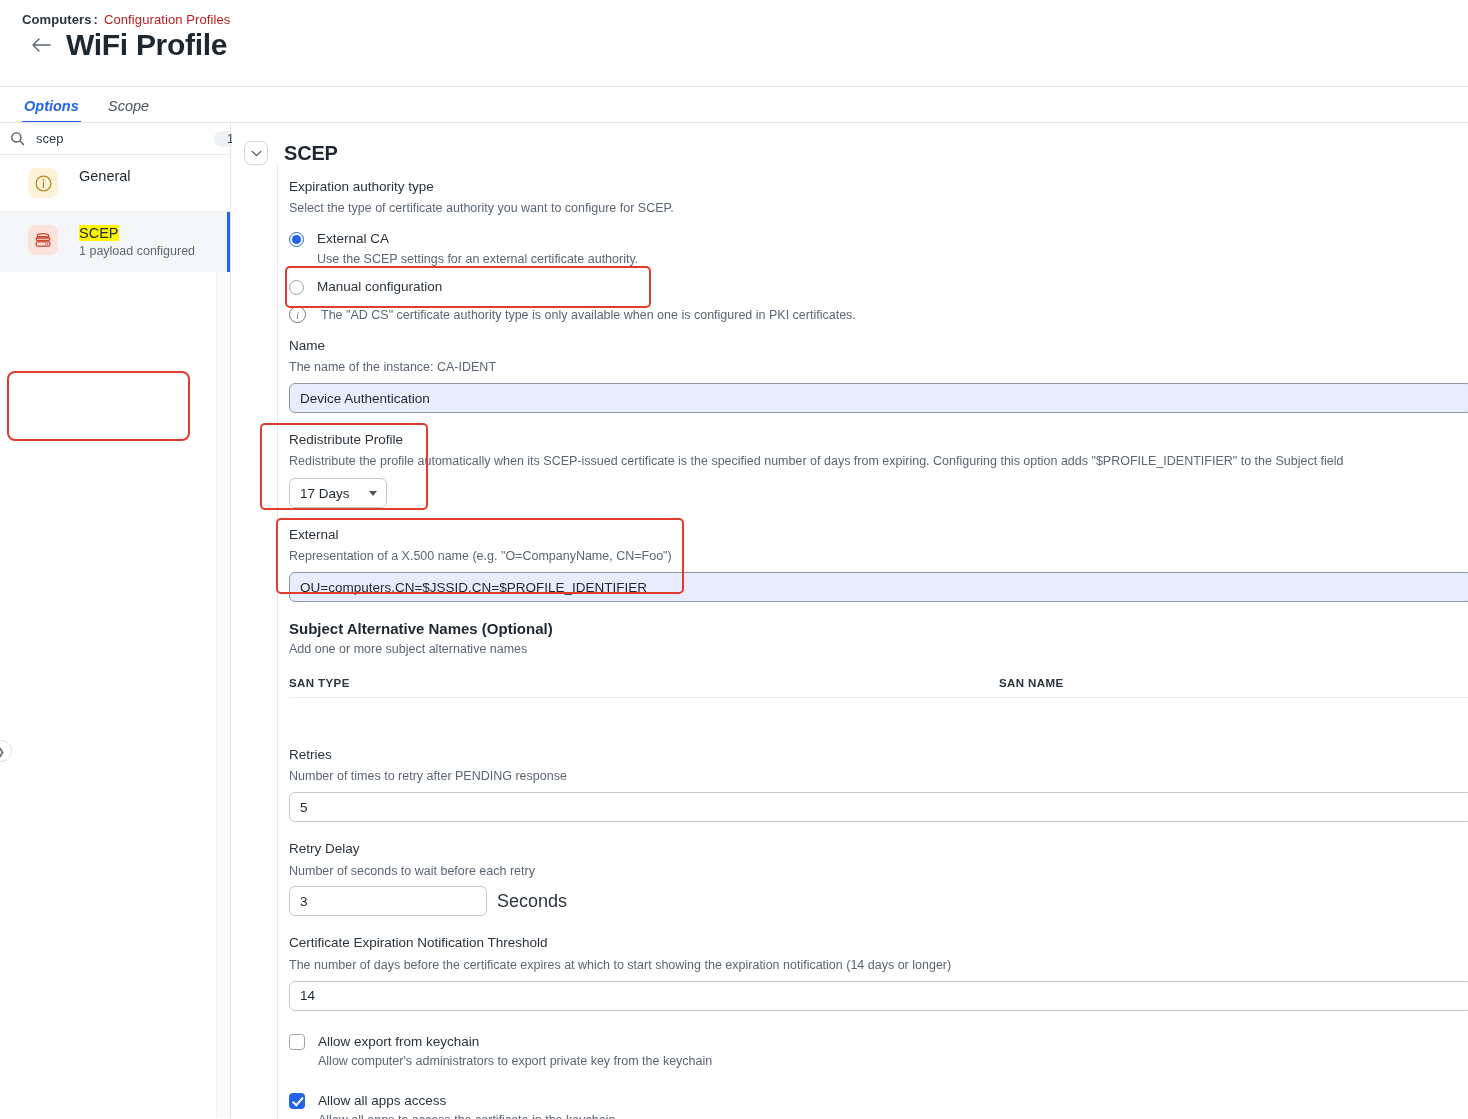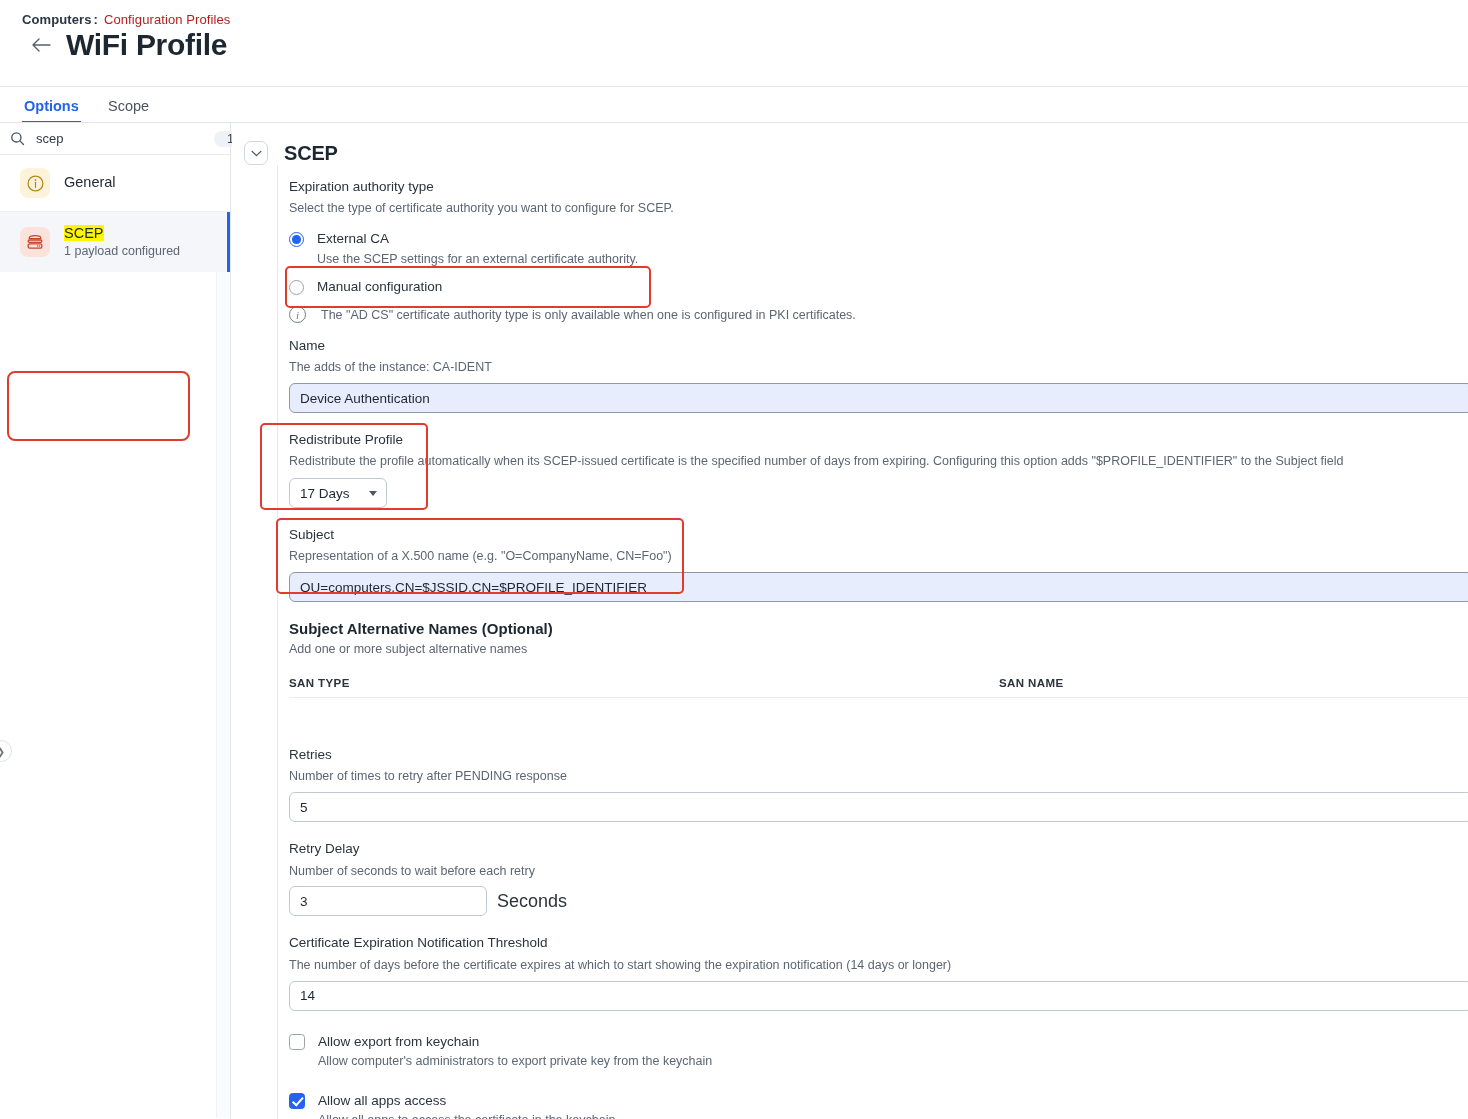--- a/index.html
+++ b/index.html
@@ -31,21 +31,21 @@
     color: #55606d; font-size: 21px; line-height: 1; cursor: pointer;
   }
   .page-title {
     font-size: 30px; font-weight: 700; color: #1d2731; letter-spacing: -0.3px;
     line-height: 1.1;
   }
 
   .header-rule { position: absolute; top: 86px; left: 0; width: 1468px; height: 1px; background: #e4e7ea; }
 
   
-  .tabs { position: absolute; top: 88px; left: 0; width: 1468px; height: 18px; }
+  .tabs { position: absolute; top: 88px; left: 0; width: 1468px; height: 18px; font-style: italic; }
   .tab {
     position: absolute; top: 0; height: 35px; display: flex; align-items: center;
     font-size: 14.5px; color: #4a545f; cursor: pointer; padding: 0 2px;
   }
   .tab.active { color: #2463eb; font-weight: 600; }
   .tab.active:after {
     content: ""; position: absolute; left: 0; right: 0; bottom: 0; height: 2.5px; background: #2463eb;
   }
   .tab-options { left: 22px; }
   .tab-scope { left: 106px; }
@@ -76,22 +76,22 @@
     position: absolute; top: 0; right: 0; width: 14px; height: 963px; background: #fafbfc;
     border-left: 1px solid #f0f1f3;
   }
   .side-scroll .arr-up {
     position: absolute; top: 5px; left: 2px; width: 0; height: 0;
     border-left: 5px solid transparent; border-right: 5px solid transparent;
     border-bottom: 6px solid #9aa1a9;
   }
 
   .side-item {
-    position: relative; display: flex; align-items: center; gap: 14px;
-    padding: 13px 10px 13px 20px; cursor: pointer; background: #fff;
+    position: relative; display: flex; gap: 21px;
+    padding: 13px 10px 13px 28px; cursor: pointer; background: #fff;
   }
   .side-item.selected { background: #f4f6fa; }
   .side-item.selected:after {
     content:""; position: absolute; right: 0; top: 0; bottom: 0; width: 3px; background: #2463eb;
   }
   .side-item + .side-item { border-top: 1px solid #eef0f2; }
   .side-ico {
     width: 30px; height: 30px; border-radius: 8px; flex: none;
     display: flex; align-items: center; justify-content: center;
   }
@@ -341,39 +341,39 @@
         <div class="note-row">
           <span class="note-ico">i</span>
           <span class="note-txt">The "AD CS" certificate authority type is only available when one is configured in PKI certificates.</span>
         </div>
       </div>
 
       <div class="spacer-14"></div>
 
       <div class="field">
         <div class="f-label">Name</div>
-        <div class="f-desc">The adds of the instance: CA-IDENT</div>
+        <div class="f-desc">The name of the instance: CA-IDENT</div>
         <input class="txt-input" type="text" value="Device Authentication" style="">
       </div>
 
       <div class="spacer-18"></div>
 
       <div class="field">
         <div class="f-label">Redistribute Profile</div>
         <div class="f-desc">Redistribute the profile automatically when its SCEP-issued certificate is the specified number of days from expiring. Configuring this option adds "$PROFILE_IDENTIFIER" to the Subject field</div>
         <div class="select-box">
           <span>17 Days</span>
           <span class="caret"></span>
         </div>
       </div>
 
       <div class="spacer-18"></div>
 
       <div class="field">
-        <div class="f-label">Subject</div>
+        <div class="f-label">External</div>
         <div class="f-desc">Representation of a X.500 name (e.g. "O=CompanyName, CN=Foo")</div>
         <input class="txt-input" type="text" value="OU=computers,CN=$JSSID,CN=$PROFILE_IDENTIFIER" style="">
       </div>
 
       <div class="spacer-18"></div>
 
       <div class="field">
         <div class="san-head">Subject Alternative Names (Optional)</div>
         <div class="f-desc">Add one or more subject alternative names</div>
 

